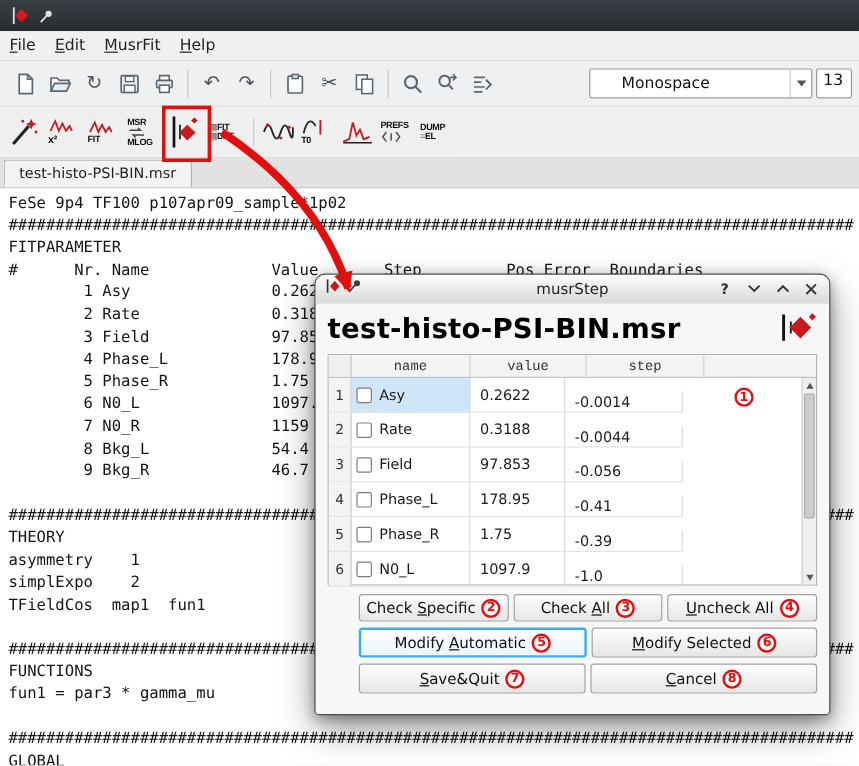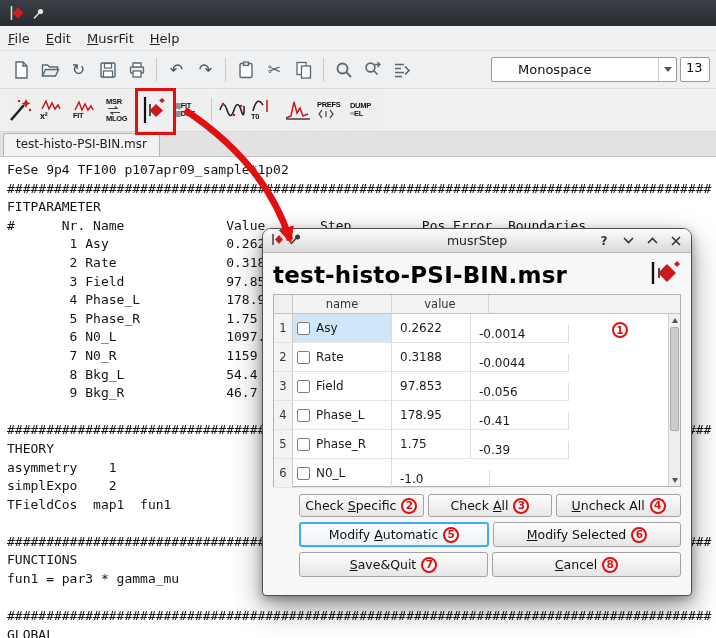--- a/index.html
+++ b/index.html
@@ -62,21 +62,21 @@
   .dlg-title{position:absolute;left:0;right:0;text-align:center;font-size:12.5px;color:#222;}
   .dlg-left-icons{display:flex;align-items:center;gap:5px;z-index:1;}
   .dlg-tb-btns{margin-left:auto;display:flex;align-items:center;gap:10px;z-index:1;color:#333;}
   .dlg-tb-btn{width:14px;height:14px;display:flex;align-items:center;justify-content:center;font-size:12px;font-weight:bold;color:#333;}
   .dlg-body{flex:1;padding:4px 10px 10px;display:flex;flex-direction:column;}
   .dlg-heading-row{display:flex;align-items:center;justify-content:space-between;padding:2px 0 4px;}
   .dlg-heading{font-size:23px;font-weight:bold;color:#000;letter-spacing:0.2px;}
 
   
   .ptable{position:relative;height:193px;border:1px solid #b2b2b2;background:#fff;flex:none;}
-  .pt-header{display:flex;height:19px;background:#f3f3f3;font-size:11.5px;color:#333;}
+  .pt-header{display:flex;height:19px;background:#f3f3f3;font-size:11.5px;color:#333;font-family:Liberation Mono, monospace;}
   .pt-h{border-right:1px solid #d2d2d2;border-bottom:1px solid #c4c4c4;display:flex;align-items:center;justify-content:center;}
   .pt-corner{width:19px;flex:none;border-right:1px solid #c4c4c4;border-bottom:1px solid #c4c4c4;background:#f0f0f0;}
   .col-name{width:99px;flex:none;}
   .col-value{width:97px;flex:none;}
   .col-step{width:98px;flex:none;}
   .col-fill{flex:1;border-right:none;border-bottom:1px solid #c4c4c4;}
   .pt-row{display:flex;height:29px;font-size:12px;}
   .pt-c{border-right:1px solid #dcdcdc;border-bottom:1px solid #e3e3e3;display:flex;align-items:center;}
   .pt-num{width:19px;flex:none;background:#f3f3f3;border-right:1px solid #c9c9c9;justify-content:center;font-size:11.5px;color:#333;}
   .pt-name-c{width:99px;flex:none;padding-left:4px;gap:6px;}
@@ -381,20 +381,21 @@
             <polygon points="28,2 31,5 28,8 25,5" fill="#c8191c"></polygon>
           </svg>
       </span>
     </div>
 
     <div class="ptable">
       <div class="pt-header">
         <div class="pt-corner"></div>
         <div class="pt-h col-name">name</div>
         <div class="pt-h col-value">value</div>
+        <div class="pt-h col-step">step</div>
         <div class="pt-h col-fill"></div>
       </div>
       <div id="pt-rows">
           <div class="pt-row">
             <div class="pt-c pt-num">1</div>
             <div class="pt-c pt-name-c sel">
               <span class="cb"></span>
               <span>Asy</span>
             </div>
             <div class="pt-c pt-val">0.2622</div>
@@ -440,20 +441,21 @@
             <div class="pt-c pt-val">1.75</div>
             <div class="pt-c pt-stepc">-0.39</div>
             <div class="pt-c pt-fill"></div>
           </div>
           <div class="pt-row">
             <div class="pt-c pt-num">6</div>
             <div class="pt-c pt-name-c">
               <span class="cb"></span>
               <span>N0_L</span>
             </div>
+            <div class="pt-c pt-val">1097.9</div>
             <div class="pt-c pt-stepc">-1.0</div>
             <div class="pt-c pt-fill"></div>
           </div>
         </div>
       <div class="pt-scrollbar">
         <div class="sb-up"></div>
         <div class="sb-thumb"></div>
         <div class="sb-down"></div>
       </div>
       <span class="circ circ-table">1</span>

